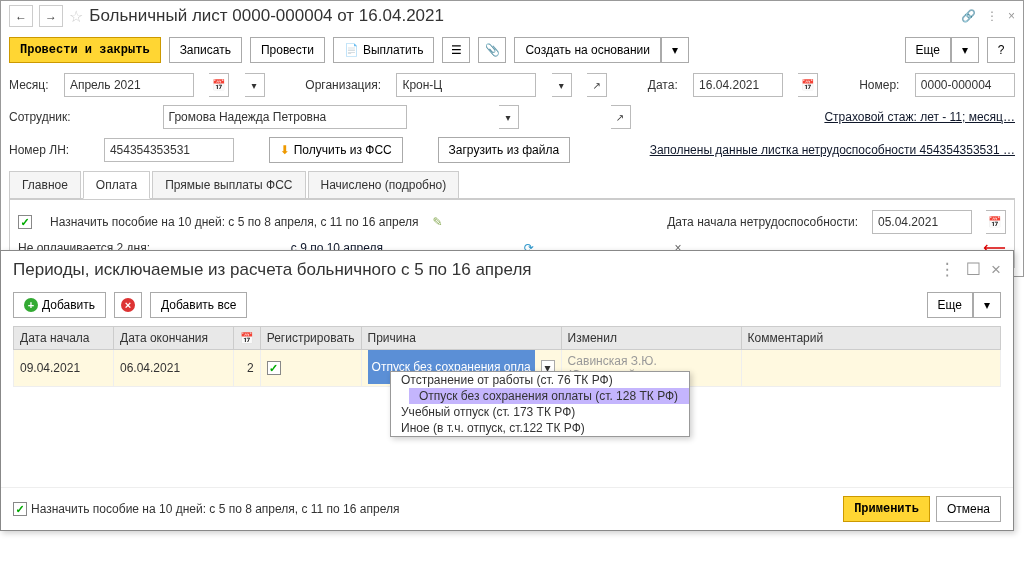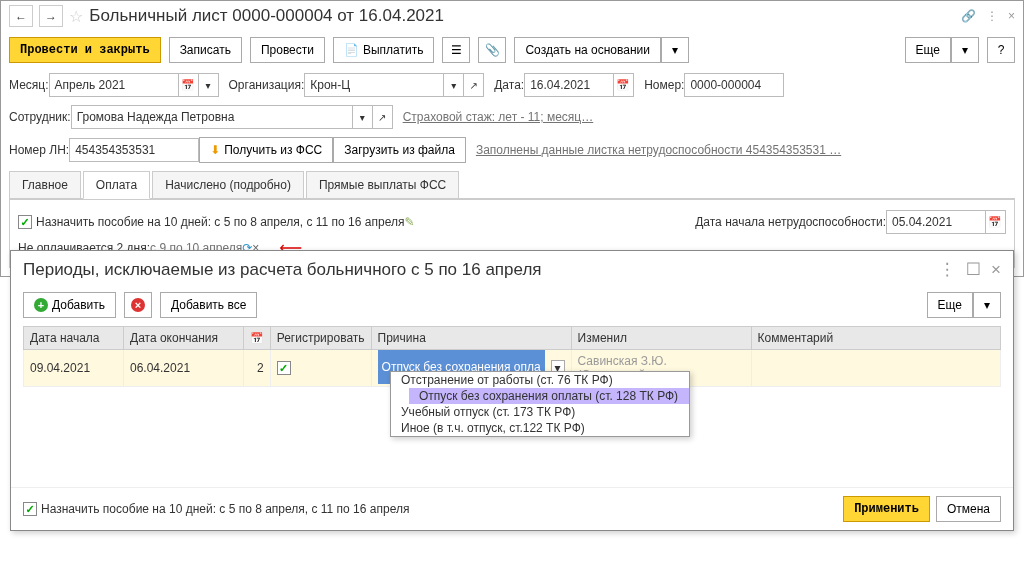--- a/index.html
+++ b/index.html
@@ -13,39 +13,39 @@
 .title-icons { display: flex; gap: 10px; align-items: center; color: #999; }
 
 .toolbar { display: flex; align-items: center; padding: 6px 8px; gap: 8px; }
 .btn { border: 1px solid #aaa; background: #fff; padding: 4px 10px; height: 26px; display: inline-flex; align-items: center; gap: 4px; cursor: pointer; font-size: 12px; }
 .btn-yellow { background: #ffd633; border-color: #cc9900; font-weight: bold; font-family: Liberation Mono, monospace; }
 .btn-group { display: flex; }
 .btn-group .btn { border-radius: 0; }
 .btn-sq { width: 28px; padding: 0; justify-content: center; }
 .spacer { flex: 1; }
 
-.form-row { display: flex; align-items: center; padding: 4px 8px; gap: 0; }
+.form-row { display: flex; align-items: center; padding: 4px 8px; gap: 14px; justify-content: space-between; }
 .label { color: #333; }
 .input { border: 1px solid #bbb; padding: 3px 5px; height: 24px; background: #fff; display: inline-flex; align-items: center; }
 .input-btn { width: 20px; height: 24px; border: 1px solid #bbb; border-left: none; background: #fff; display: inline-flex; align-items: center; justify-content: center; font-size: 10px; cursor: pointer; }
-.link { color: #737373; text-decoration: underline; cursor: pointer; }
+.link { color: #0f172a; text-decoration: underline; cursor: pointer; }
 
 .tabs { display: flex; border-bottom: 1px solid #ccc; margin: 4px 8px 0; }
 .tab { padding: 6px 12px; border: 1px solid #ccc; border-bottom: none; background: #f5f5f5; cursor: pointer; margin-right: 2px; }
 .tab.active { background: #fff; border-bottom: 1px solid #fff; margin-bottom: -1px; }
 
 .content-box { border: 1px solid #ccc; margin: 0 8px 8px; padding: 8px; }
 .checkbox { width: 14px; height: 14px; border: 1px solid #888; display: inline-flex; align-items: center; justify-content: center; background: #fff; margin-right: 4px; }
 .checkbox.checked::after { content: "✓"; color: #0a0; font-weight: bold; font-size: 11px; }
 .pencil-icon { color: #8a5; }
 .refresh-icon { color: #39c; }
 .x-icon { color: #666; }
 .red-arrow { color: #d00; font-size: 16px; }
 
-.dialog { position: absolute; top: 250px; left: 10px; right: 10px; border: 1px solid #888; background: #fff; box-shadow: 2px 2px 6px rgba(0,0,0,0.2); }
+.dialog { position: absolute; top: 250px; left: 0; right: 10px; border: 1px solid #888; background: #fff; box-shadow: 2px 2px 6px rgba(0,0,0,0.2); }
 .dialog-title { font-size: 17px; padding: 8px 12px; display: flex; align-items: center; }
 
 .table { width: 100%; border-collapse: collapse; margin-top: 4px; }
 .table th { background: #e8e8e8; border: 1px solid #ccc; padding: 4px 6px; text-align: left; font-weight: normal; font-size: 12px; }
 .table td { border: 1px solid #eee; padding: 4px 6px; background: #fff9e0; font-size: 12px; }
 .cell-sel { background: #5b8fd6 !important; color: #fff; padding: 10px 4px; }
 
 .dropdown { position: absolute; top: 371px; left: 390px; width: 300px; border: 1px solid #999; background: #fff; box-shadow: 2px 2px 6px rgba(0,0,0,0.2); z-index: 10; }
 .dropdown-item { padding: 1px 10px; cursor: pointer; }
 .dropdown-item.sel { background: #c4b5fd; margin-left: 18px; }
@@ -109,21 +109,21 @@
     <span class="label">Дата:</span>
     <span class="input" style="width:90px">16.04.2021</span>
     <span class="input-btn cal-icon"></span>
     <span style="width:10px"></span>
     <span class="label">Номер:</span>
     <span class="input" style="width:100px">0000-000004</span>
   </div>
 
   <div class="form-row">
     <span class="label">Сотрудник:</span>
-    <span class="input" style="width:282px">Громова Надежда Петровна</span>
+    <span class="input" style="width:244px">Громова Надежда Петровна</span>
     <span class="input-btn">▾</span>
     <span class="input-btn">↗</span>
     <span style="width:10px"></span>
     <span class="link">Страховой стаж: лет - 11; месяц…</span>
   </div>
 
   <div class="form-row">
     <span class="label">Номер ЛН:</span>
     <span class="input" style="width:130px">454354353531</span>
     <button class="btn">
@@ -131,22 +131,22 @@
         <span>Получить из ФСС</span>
       </button>
     <button class="btn">Загрузить из файла</button>
     <span style="width:10px"></span>
     <span class="link">Заполнены данные листка нетрудоспособности 454354353531 …</span>
   </div>
 
   <div class="tabs">
     <div class="tab">Главное</div>
     <div class="tab active">Оплата</div>
+    <div class="tab">Прямые выплаты ФСС</div>
     <div class="tab">Начислено (подробно)</div>
-    <div class="tab">Прямые выплаты ФСС</div>
   </div>
 
   <div class="content-box">
     <div class="form-row" style="padding:2px 0">
       <span class="checkbox checked"></span>
       <span>Назначить пособие на 10 дней: с 5 по 8 апреля, с 11 по 16 апреля</span>
       <span class="pencil-icon">✎</span>
       <div class="spacer"></div>
       <span class="label">Дата начала нетрудоспособности:</span>
       <span class="input" style="width:100px">05.04.2021</span>

